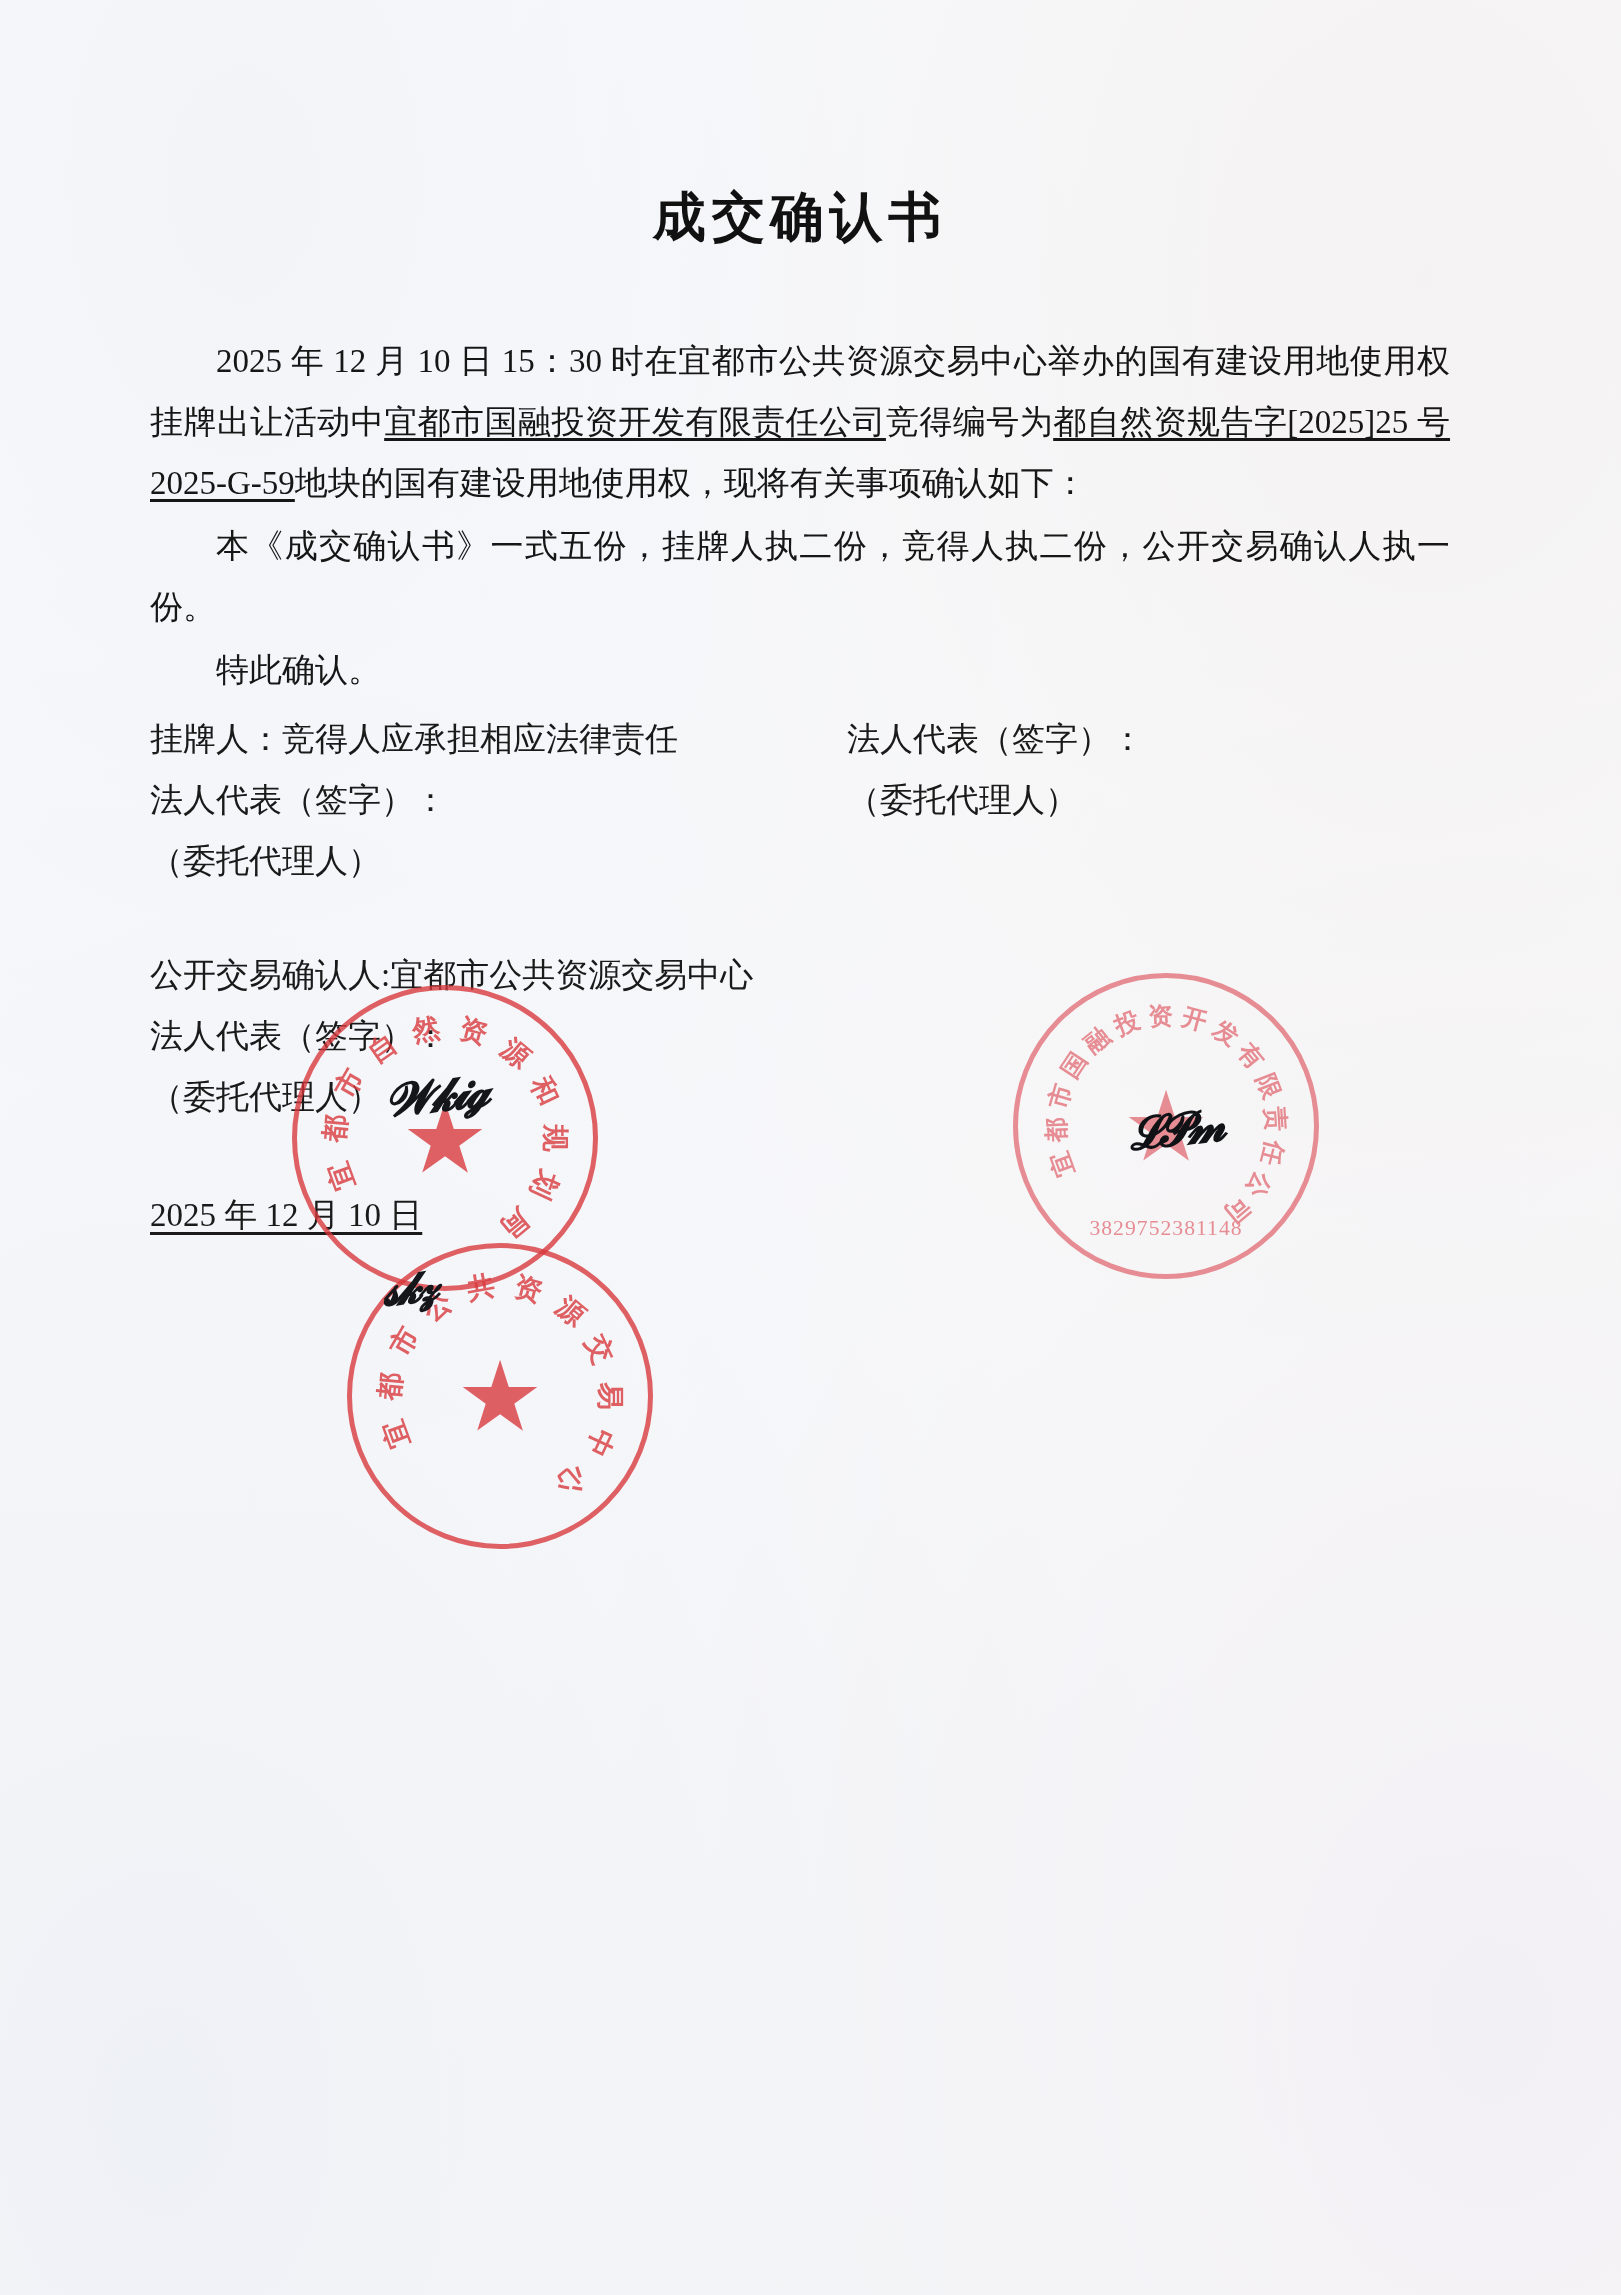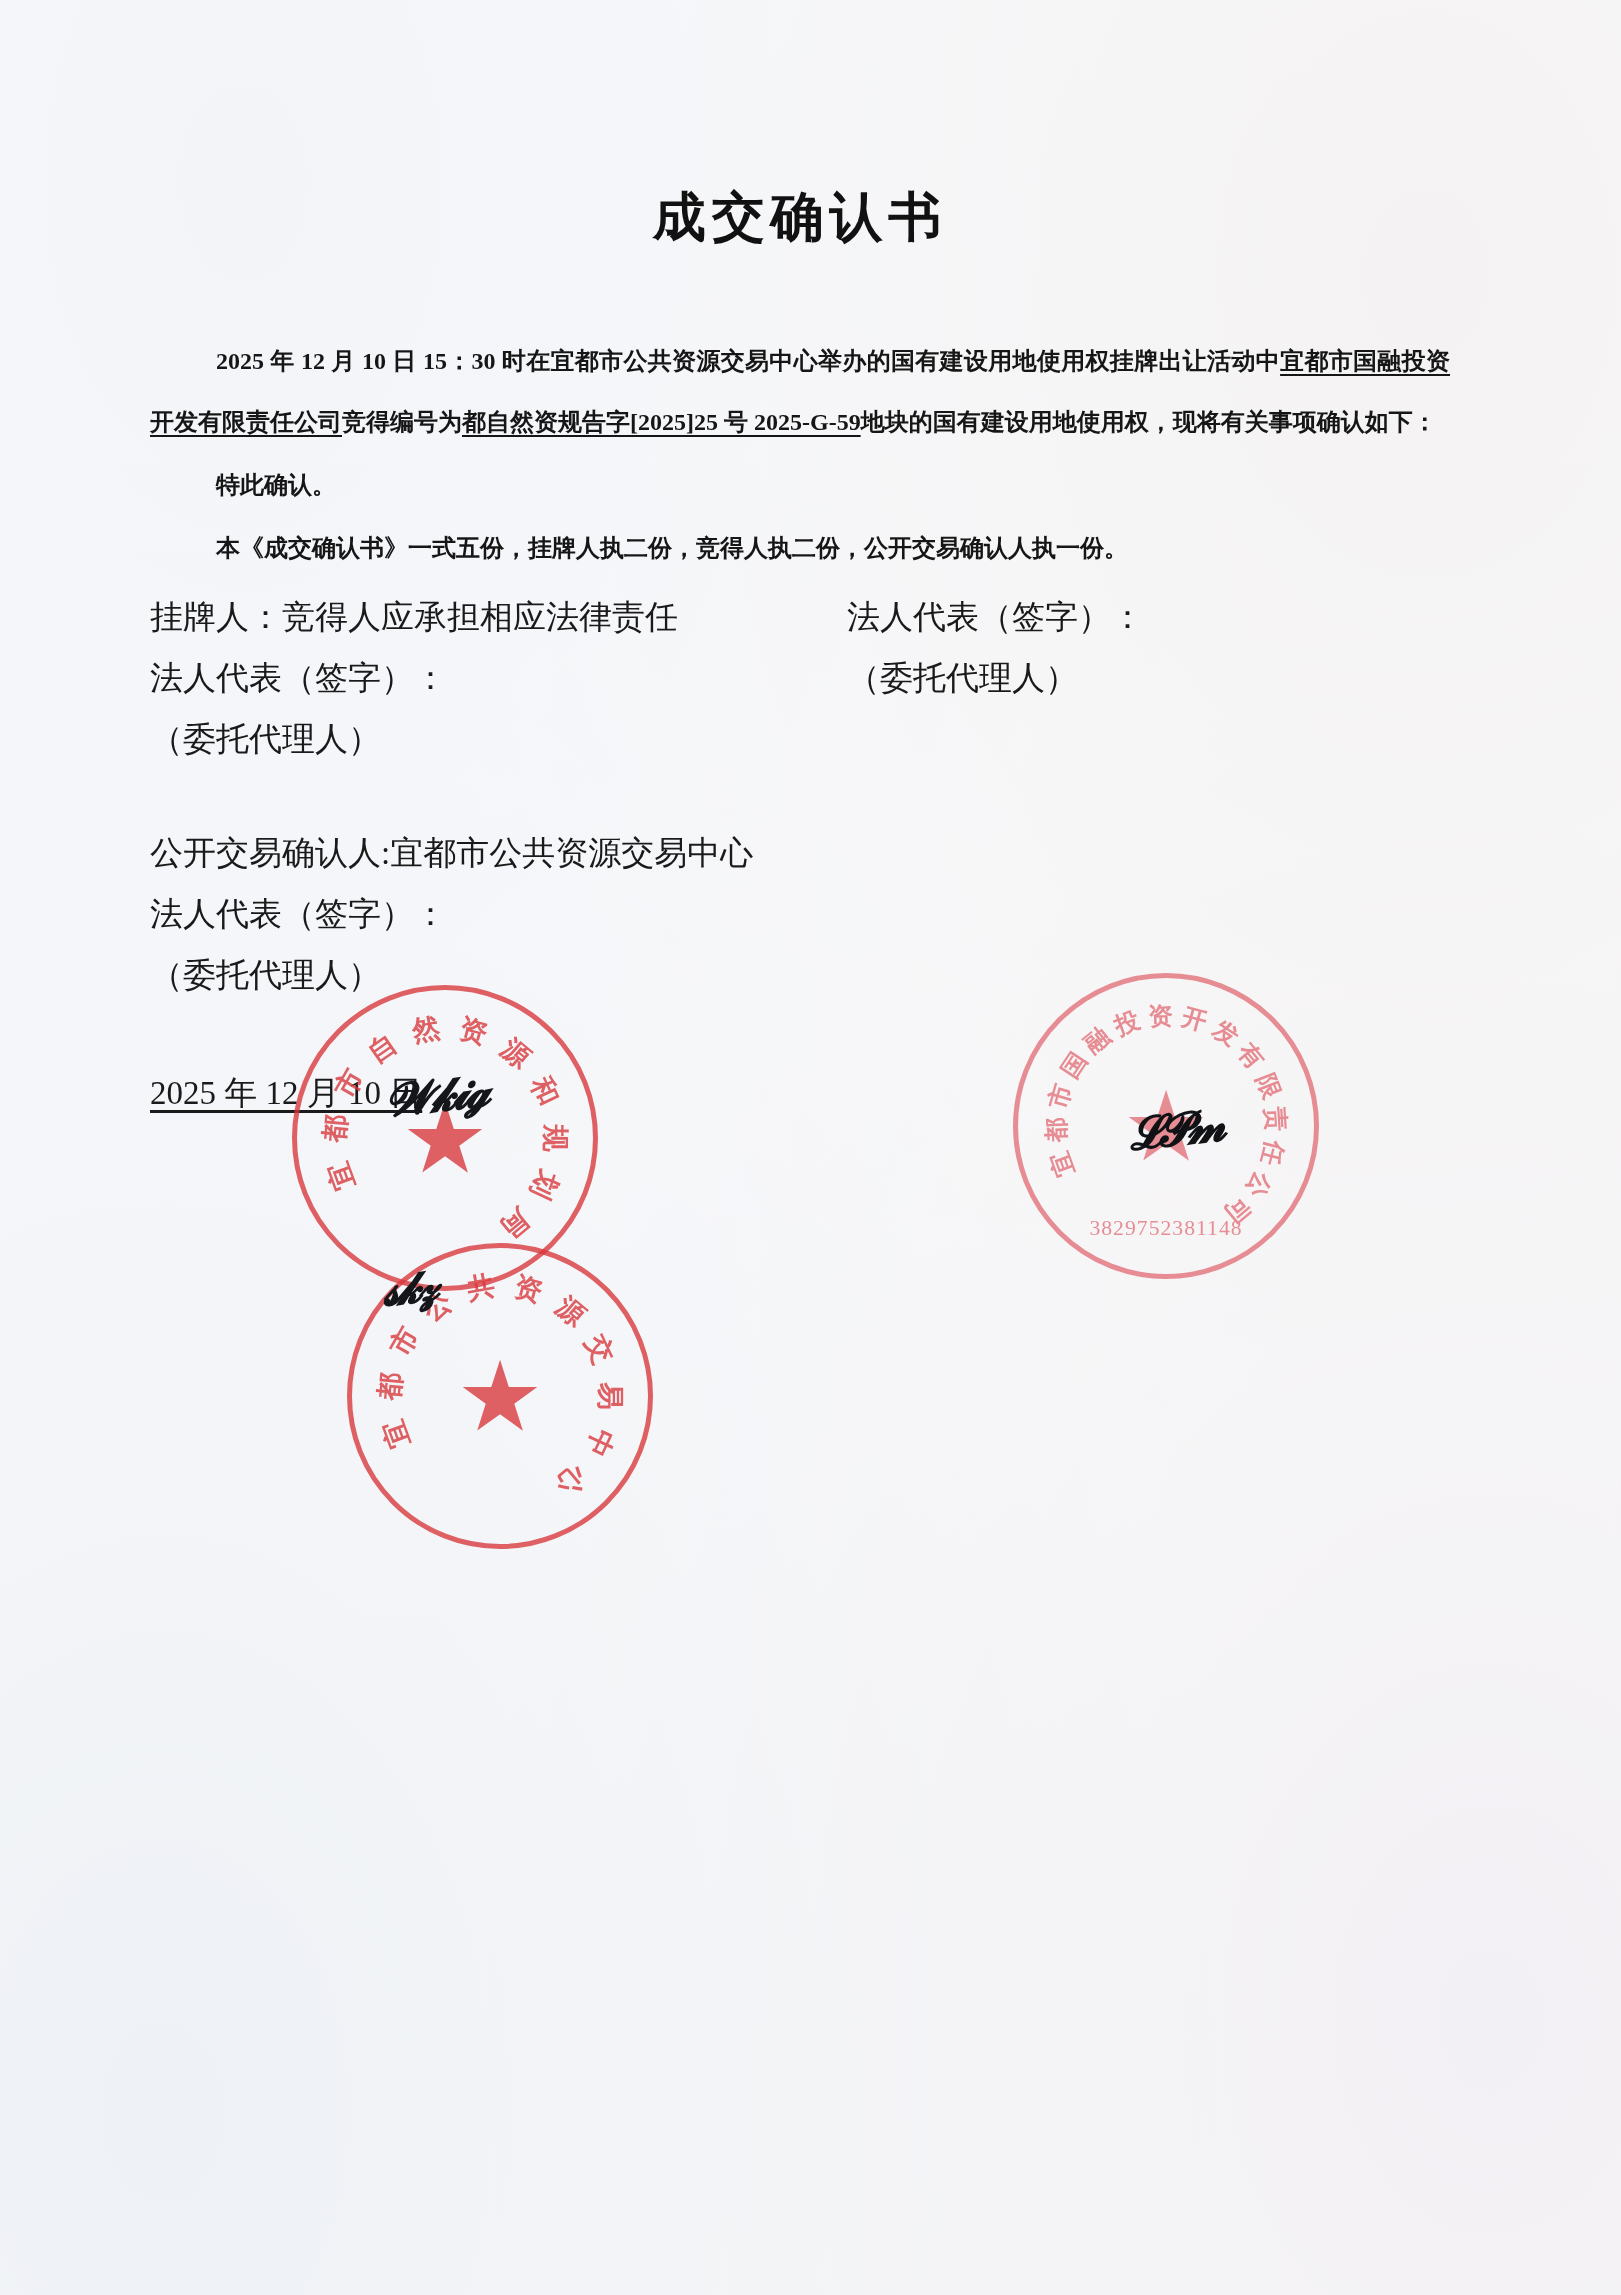--- a/index.html
+++ b/index.html
@@ -37,26 +37,25 @@
     text-align: center;
     font-size: 53px;
     font-weight: bold;
     letter-spacing: 5.9px;
     margin-top: 182px;
     font-family: "Liberation Serif", "DejaVu Serif", serif;
     color: #111;
   }
   .body-text {
     margin-top: 77px;
-    font-size: 24px;
+    font-size: 33px;
     line-height: 61px;
     text-align: justify;
     text-justify: inter-ideograph;
     color: #161616;
-    font-weight: bold;
   }
   .para {
     text-indent: 66px;
     margin: 0 0 2px 0;
   }
   .u {
     text-decoration: underline;
     text-underline-offset: 4.9px;
   }
 
@@ -168,22 +167,22 @@
 </head>
 <body>
 
 <div class="page">
   <div class="content">
 
     <div class="doc-title">成交确认书</div>
 
     <div class="body-text">
       <p class="para" id="para-1"><span>2025 年 12 月 10 日 15：30 时在宜都市公共资源交易中心举办的国有建设用地使用权挂牌出让活动中</span><span class="u">宜都市国融投资开发有限责任公司</span><span>竞得编号为</span><span class="u">都自然资规告字[2025]25 号 2025-G-59</span><span>地块的国有建设用地使用权，现将有关事项确认如下：</span></p>
+      <p class="para" id="para-4"><span>本《成交确认书》一式五份，挂牌人执二份，竞得人执二份，公开交易确认人执一份。</span></p>
       <p class="para" id="para-5"><span>特此确认。</span></p>
-      <p class="para" id="para-4"><span>本《成交确认书》一式五份，挂牌人执二份，竞得人执二份，公开交易确认人执一份。</span></p>
     </div>
 
     <div class="sign-area">
       <div class="sign-row">
         <div class="sign-col">
           <div class="sign-line">
             <span>挂牌人：</span><span>竞得人应承担相应法律责任</span>
           </div>
           <div class="sign-line">法人代表（签字）：</div>
           <div class="sign-line">（委托代理人）</div>

